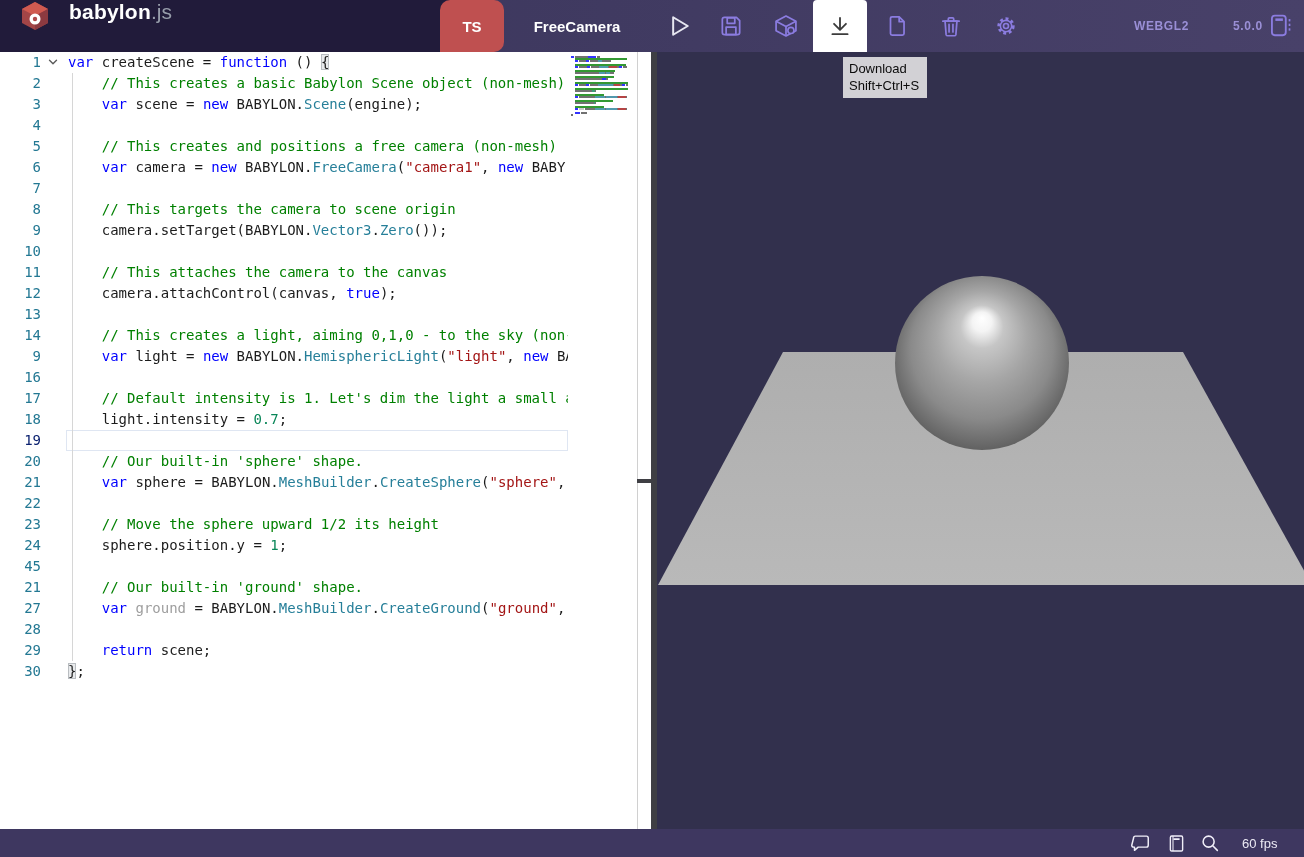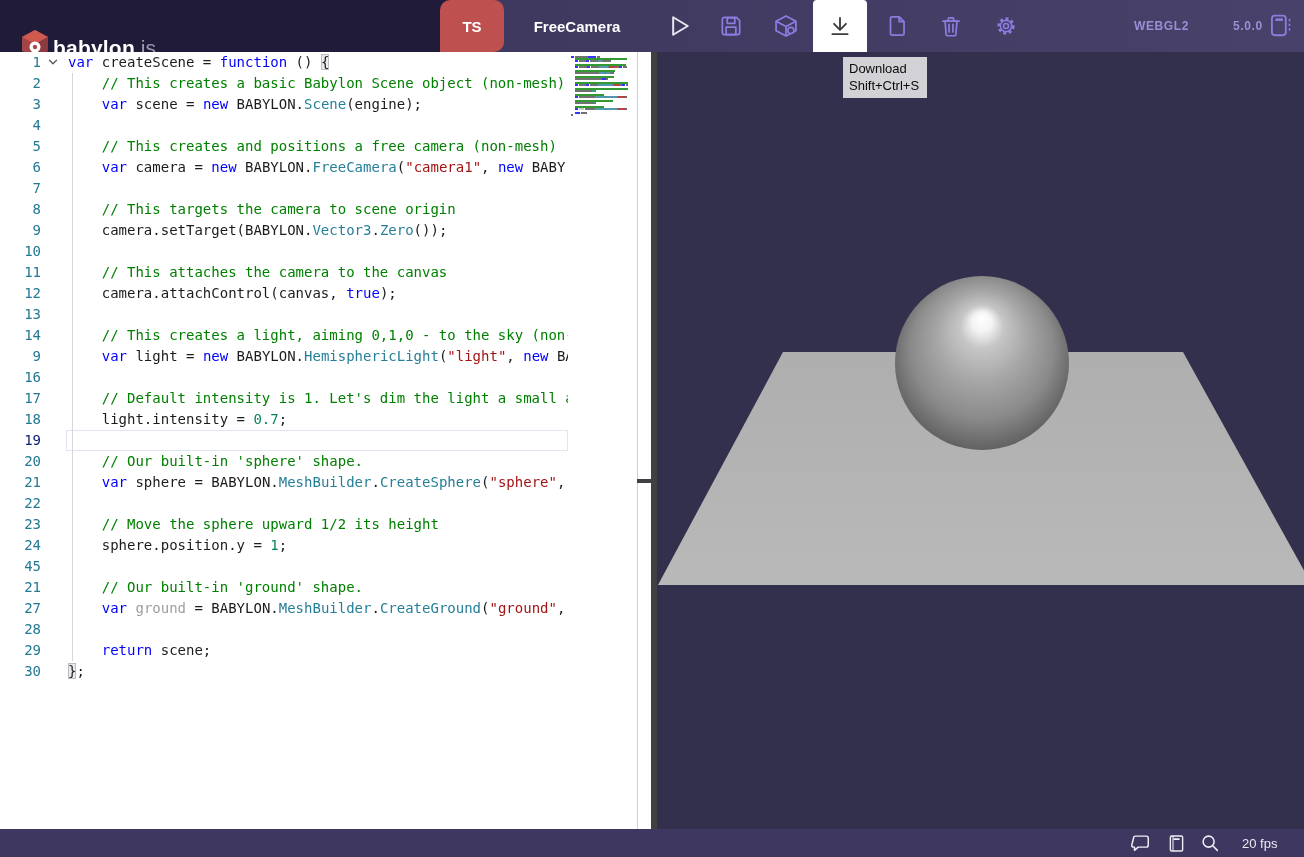--- a/index.html
+++ b/index.html
@@ -1,21 +1,21 @@
 <!DOCTYPE html>
 <html><head>
 <meta charset="utf-8">
 <style>
   html,body{margin:0;padding:0;background:#fff;}
   #app{position:relative;width:1304px;height:857px;overflow:hidden;font-family:"Liberation Sans",sans-serif;background:#fff;}
 
   
   .header{position:absolute;left:0;top:0;width:1304px;height:52px;background:linear-gradient(90deg,#39345a 0%,#484169 100%);}
   .header-left{position:absolute;left:0;top:0;width:452px;height:52px;background:#211b3a;}
-  .brand{position:absolute;left:20px;top:0;height:60px;display:flex;align-items:flex-end;gap:3px;cursor:pointer;}
+  .brand{position:absolute;left:20px;top:0;height:60px;display:flex;align-items:flex-start;gap:19px;cursor:pointer;}
   .brand-text{font-size:21px;color:#fff;font-weight:bold;letter-spacing:.2px;}
   .brand-ext{font-size:21px;color:#979daa;font-weight:300;}
   .pg-title{position:absolute;left:182px;top:0;height:52px;display:flex;align-items:center;gap:7px;color:#f2f2f6;font-size:16px;}
   .pg-title b{font-size:16px;color:#fff;}
   .ts-tab{position:absolute;left:440px;top:0;width:64px;height:52px;background:#bf5050;border-radius:10px 10px 10px 0;color:#fff;font-weight:bold;font-size:15px;display:flex;align-items:center;justify-content:center;cursor:pointer;}
   .lang-label{position:absolute;left:504px;top:0;width:146px;height:52px;display:flex;align-items:center;justify-content:center;color:#fff;font-weight:bold;font-size:15px;cursor:pointer;}
   .hbtn{position:absolute;top:0;width:44px;height:52px;display:flex;align-items:center;justify-content:center;cursor:pointer;}
   .hbtn svg{display:block;}
   .dl-btn{position:absolute;left:813px;top:0;width:54px;height:52px;background:#fff;border-radius:4px 4px 0 0;display:flex;align-items:center;justify-content:center;cursor:pointer;}
   .webgl-txt{position:absolute;left:1134px;top:0;height:52px;display:flex;align-items:center;color:#9a8fd6;font-size:12px;font-weight:600;letter-spacing:.6px;}
@@ -276,16 +276,16 @@
         <line x1="8.5" y1="7" x2="15.5" y2="7" stroke-width="2"></line>
         <line x1="8" y1="3.5" x2="8" y2="20.5" stroke-width="1.2"></line>
       </svg>
     </div>
     <div class="sbtn" style="left:1194px;">
       <svg width="22" height="22" viewBox="0 0 24 24" fill="none" stroke="#f0eef8" stroke-width="1.7" stroke-linecap="round">
         <circle cx="10.5" cy="10.5" r="6"></circle>
         <line x1="15" y1="15" x2="20" y2="20"></line>
       </svg>
     </div>
-    <div class="fps">20 fps</div>
+    <div class="fps">60 fps</div>
   </div>
 
 </div>
 
 </body></html>

